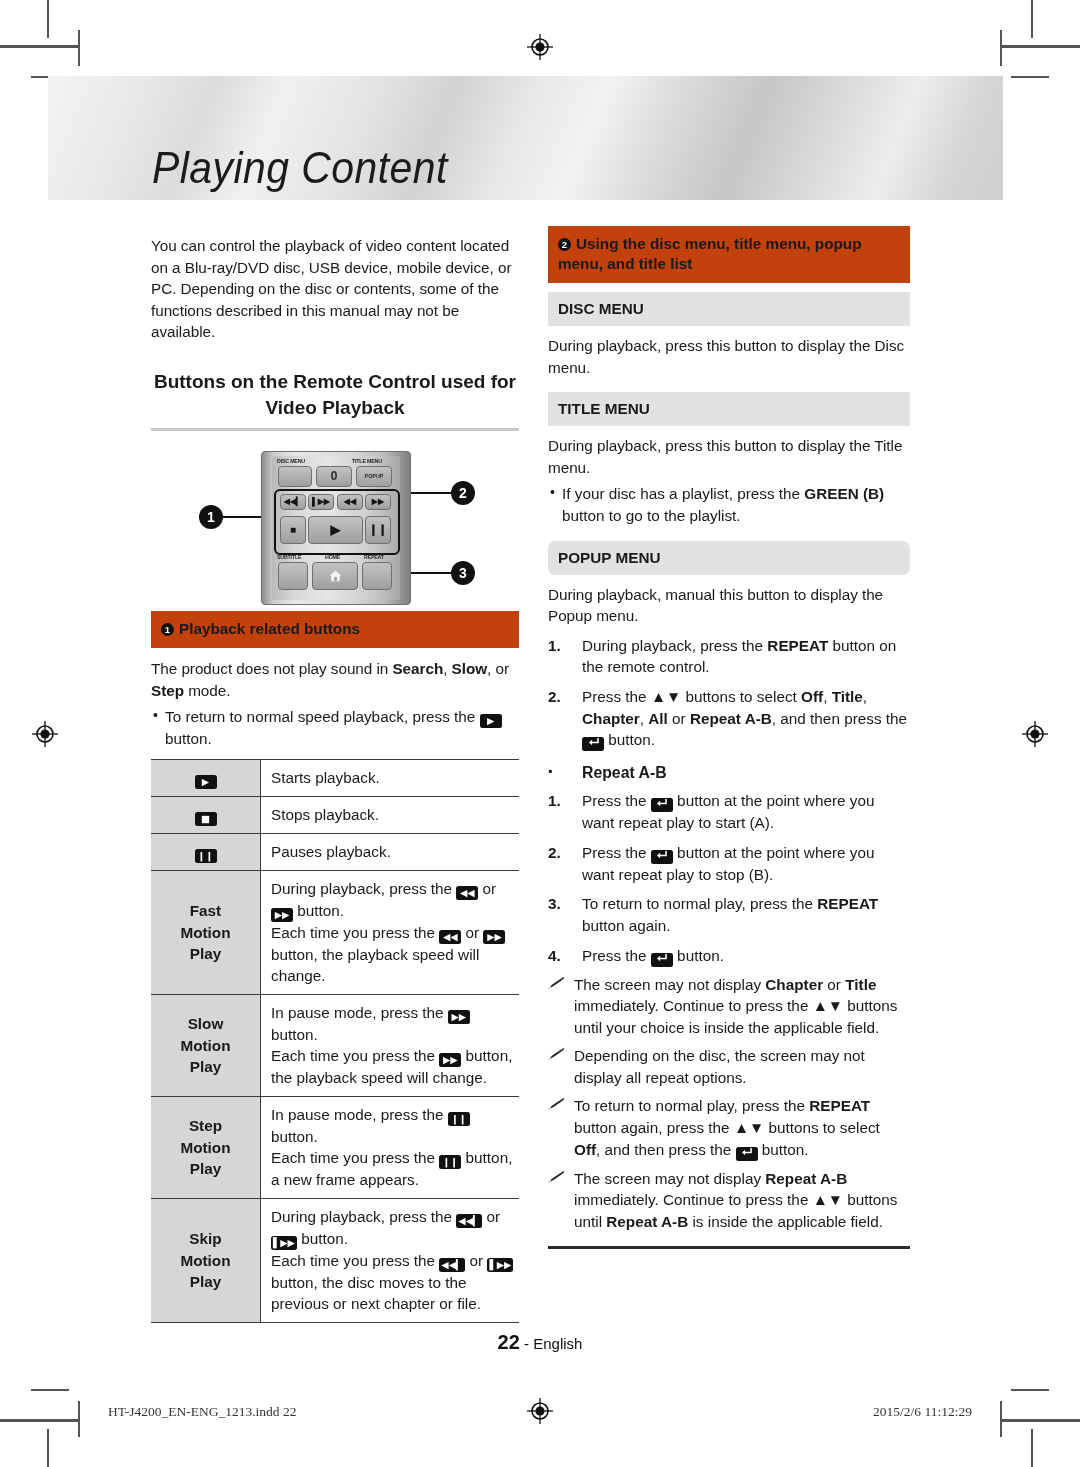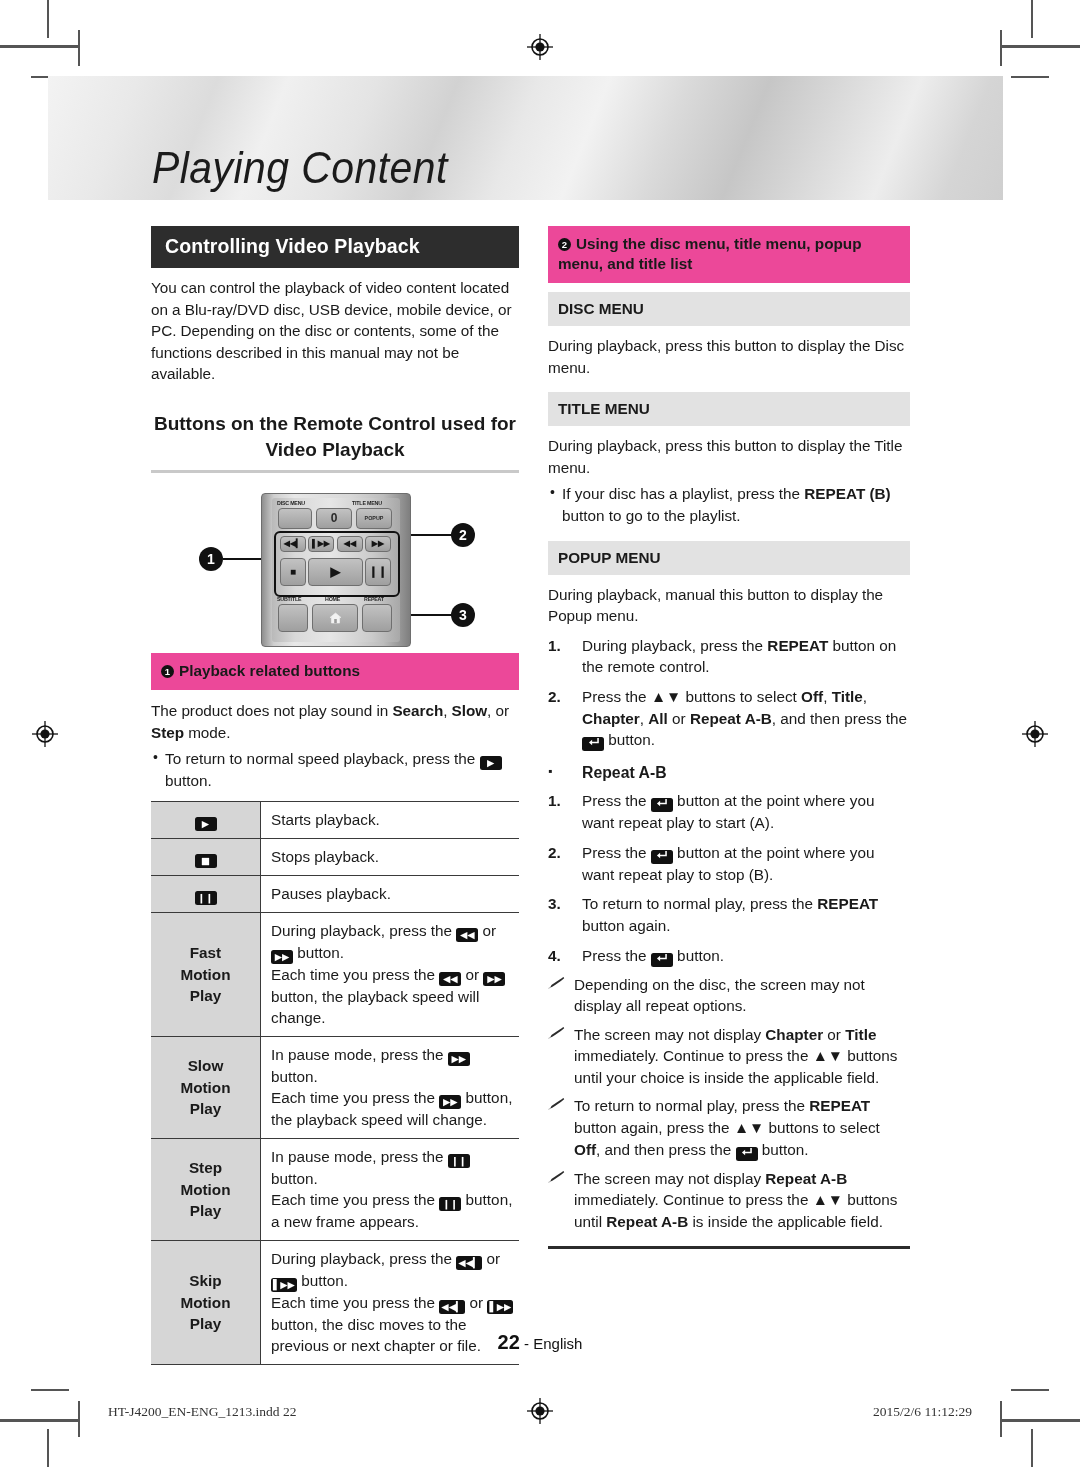--- a/index.html
+++ b/index.html
@@ -90,21 +90,21 @@
   .glyph{font-size:8px;line-height:1;color:#151515;}
   .callout{
     position:absolute;width:24px;height:24px;border-radius:50%;
     background:#111;color:#fff;font-size:14px;font-weight:bold;
     display:flex;align-items:center;justify-content:center;
   }
   .lead{position:absolute;background:#111;height:2px;}
 
   
   .strip-dark{
-    background:#ec4899;font-size:15.3px;font-weight:bold;
+    background:#c2410c;font-size:15.3px;font-weight:bold;
     padding:8px 0 9px 10px;line-height:20px;
   }
   .strip-light{
     background:#e2e2e2;font-size:15.3px;font-weight:bold;
     padding:8px 0 8px 10px;
   }
   .num-badge{
     display:inline-block;width:13px;height:13px;border-radius:50%;
     background:#111;color:#fff;font-size:9.5px;line-height:13px;
     text-align:center;margin-right:5px;vertical-align:1px;font-weight:bold;
@@ -228,21 +228,20 @@
       <line x1="13" y1="0" x2="13" y2="26" stroke="#111" stroke-width="1.3"></line>
       <line x1="0" y1="13" x2="26" y2="13" stroke="#111" stroke-width="1.3"></line>
     </svg>
 </div>
 
 <div class="header-band"></div>
 <div class="header-title">Playing Content</div>
 
 <div class="col-left">
 
-  <div class="sec-bar">Controlling Video Playback</div>
 
   <p class="body">You can control the playback of video content located on a Blu-ray/DVD disc, USB device, mobile device, or PC. Depending on the disc or contents, some of the functions described in this manual may not be available.</p>
 
   <div class="subhead">Buttons on the Remote Control used for Video Playback</div>
   <div class="subhead-rule"></div>
 
   <div class="remote-wrap">
 
     <div class="callout" style="left:48px;top:62px;">1</div>
     <div class="callout" style="left:300px;top:38px;">2</div>
@@ -378,25 +377,25 @@
   </div>
 
   <div class="strip-light" style="margin-top:9px;">DISC MENU</div>
   <p class="body">During playback, press this button to display the Disc menu.</p>
 
   <div class="strip-light" style="margin-top:14px;">TITLE MENU</div>
   <p class="body">During playback, press this button to display the Title menu.</p>
 
   <ul class="bl">
     <li>
-      <span>If your disc has a playlist, press the </span><b>REPEAT (B)</b><span> button to go to the playlist.</span>
+      <span>If your disc has a playlist, press the </span><b>GREEN (B)</b><span> button to go to the playlist.</span>
     </li>
   </ul>
 
-  <div class="strip-light" style="margin-top:14px;">POPUP MENU</div>
+  <div class="strip-light" style="margin-top:14px;border-radius:7px;">POPUP MENU</div>
   <p class="body">During playback, manual this button to display the Popup menu.</p>
 
 
   <div id="repeat-steps">
       <div class="step">
         <span class="n">1.</span>
         <span class="t">During playback, press the <b>REPEAT</b> button on the remote control.</span>
       </div>
       <div class="step">
         <span class="n">2.</span>
@@ -441,30 +440,30 @@
     </div>
 
   <div id="notes-list">
       <div class="note">
         <span class="ni">
           <svg class="pencil" width="17" height="13" viewBox="0 0 18 14">
             <path d="M16.5 1.2 C15 2.2 6 8 3.6 9.8 L2 12.6 L5 11.4 C7.6 9.6 16.4 3.6 17.3 2.4 Z" fill="#2b2b2b"></path>
             <path d="M1.6 12.8 L0.4 13.6 L1 12.2 Z" fill="#2b2b2b"></path>
           </svg>
         </span>
-        <span class="nt">Depending on the disc, the screen may not display all repeat options.</span>
+        <span class="nt">The screen may not display <b>Chapter</b> or <b>Title</b> immediately. Continue to press the <span>▲▼</span> buttons until your choice is inside the applicable field.</span>
       </div>
       <div class="note">
         <span class="ni">
           <svg class="pencil" width="17" height="13" viewBox="0 0 18 14">
             <path d="M16.5 1.2 C15 2.2 6 8 3.6 9.8 L2 12.6 L5 11.4 C7.6 9.6 16.4 3.6 17.3 2.4 Z" fill="#2b2b2b"></path>
             <path d="M1.6 12.8 L0.4 13.6 L1 12.2 Z" fill="#2b2b2b"></path>
           </svg>
         </span>
-        <span class="nt">The screen may not display <b>Chapter</b> or <b>Title</b> immediately. Continue to press the <span>▲▼</span> buttons until your choice is inside the applicable field.</span>
+        <span class="nt">Depending on the disc, the screen may not display all repeat options.</span>
       </div>
       <div class="note">
         <span class="ni">
           <svg class="pencil" width="17" height="13" viewBox="0 0 18 14">
             <path d="M16.5 1.2 C15 2.2 6 8 3.6 9.8 L2 12.6 L5 11.4 C7.6 9.6 16.4 3.6 17.3 2.4 Z" fill="#2b2b2b"></path>
             <path d="M1.6 12.8 L0.4 13.6 L1 12.2 Z" fill="#2b2b2b"></path>
           </svg>
         </span>
         <span class="nt">To return to normal play, press the <b>REPEAT</b> button again, press the <span>▲▼</span> buttons to select <b>Off</b>, and then press the <span class="bi"><svg width="13" height="10" viewBox="0 0 14 11">
               <path d="M12 1 L12 6 L4 6" fill="none" stroke="#fff" stroke-width="1.7"></path>

